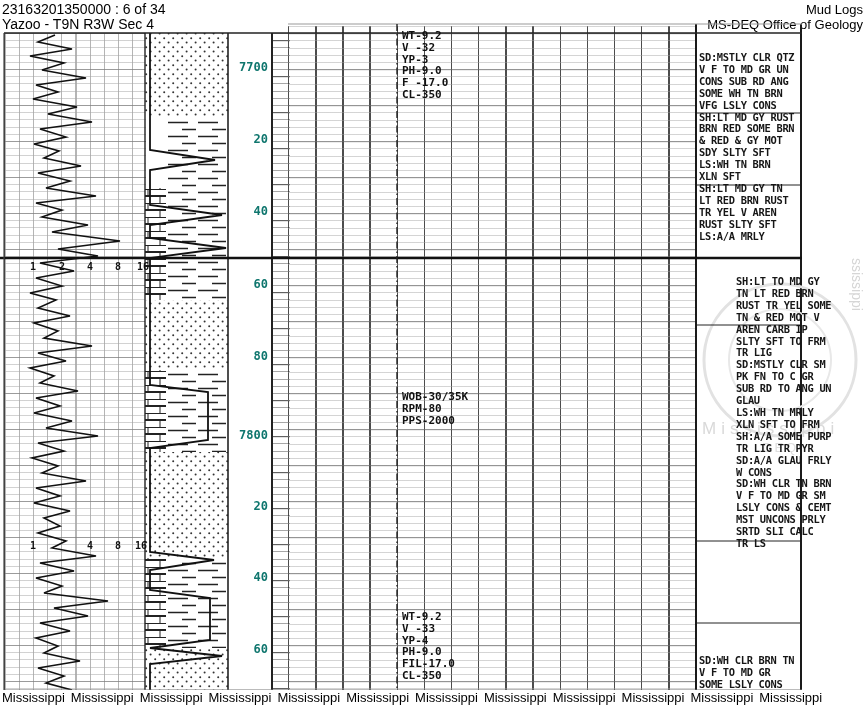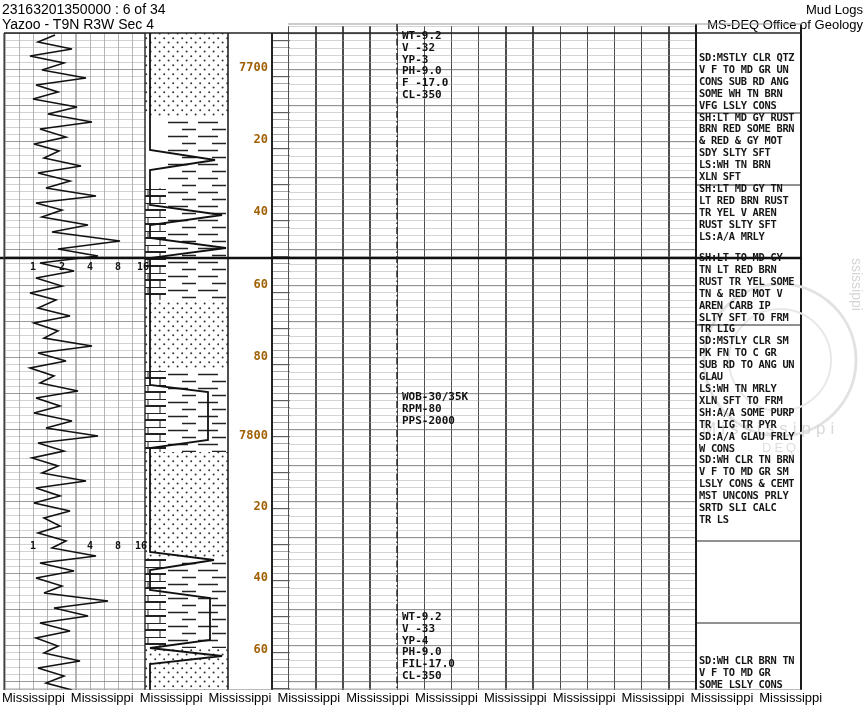--- a/index.html
+++ b/index.html
@@ -24,35 +24,35 @@
   .center-grid{position:absolute;left:288px;top:25.8px;width:407px;height:664.2px;
     background-image:
       repeating-linear-gradient(to bottom, rgba(70,70,70,.55) 0 1px, transparent 1px 36px),
       repeating-linear-gradient(to bottom, rgba(160,160,160,.45) 0 1px, transparent 1px 7.2px),
       repeating-linear-gradient(to right, rgba(45,45,45,.85) 0 1.4px, transparent 1.4px 27.15px);
     background-position:0 7.2px,0 0,0 0;}
   .desc-col{position:absolute;left:695px;top:24px;width:103px;height:666px;
     border-left:2px solid #1a1a1a;border-right:2px solid #1a1a1a;background:transparent;}
   
   .depth-labels .depth-label{position:absolute;right:0;font-family:"DejaVu Sans Mono",monospace;
-    font-size:12px;font-weight:600;color:#a16207;}
+    font-size:12px;font-weight:600;color:#0f766e;}
   .depth-labels{position:absolute;left:232px;top:33px;width:36px;height:657px;}
   .scale-row{position:absolute;height:12px;}
   .scale-row div{position:absolute;top:0;font-family:"DejaVu Sans Mono",monospace;
     font-size:10px;font-weight:700;color:#111;}
   #scale-upper{left:4px;top:261px;width:145px;}
   #scale-lower{left:4px;top:540px;width:145px;}
   .mud-block{position:absolute;left:402px;width:95px;}
   .mud-block div{font-family:"DejaVu Sans Mono",monospace;font-size:11px;font-weight:600;
     line-height:11.8px;white-space:pre;color:#111;}
   #mud1{top:30px;} #mud2{top:391px;} #mud3{top:611px;}
   .desc-block{position:absolute;left:699px;width:101px;}
   .desc-block div{font-family:"DejaVu Sans Mono",monospace;font-size:10.4px;font-weight:700;
     line-height:11.9px;letter-spacing:-0.3px;white-space:pre;color:#161616;}
-  #desc1{top:52px;} #desc2{top:252px;} #desc3{top:562px;} #desc4{top:655px;}
+  #desc1{top:52px;} #desc2{top:276px;margin-left:37px;} #desc3{top:562px;} #desc4{top:655px;}
   
   .footer{position:absolute;left:0;top:690px;width:867px;height:15px;background:#fff;
     display:flex;gap:6px;padding-left:2px;box-sizing:border-box;}
   .footer div{font-size:13px;color:#000;white-space:nowrap;}
   
   #overlay{position:absolute;left:0;top:0;pointer-events:none;}
   .txtlayer{z-index:5;}
 </style>
 </head>
 <body>

